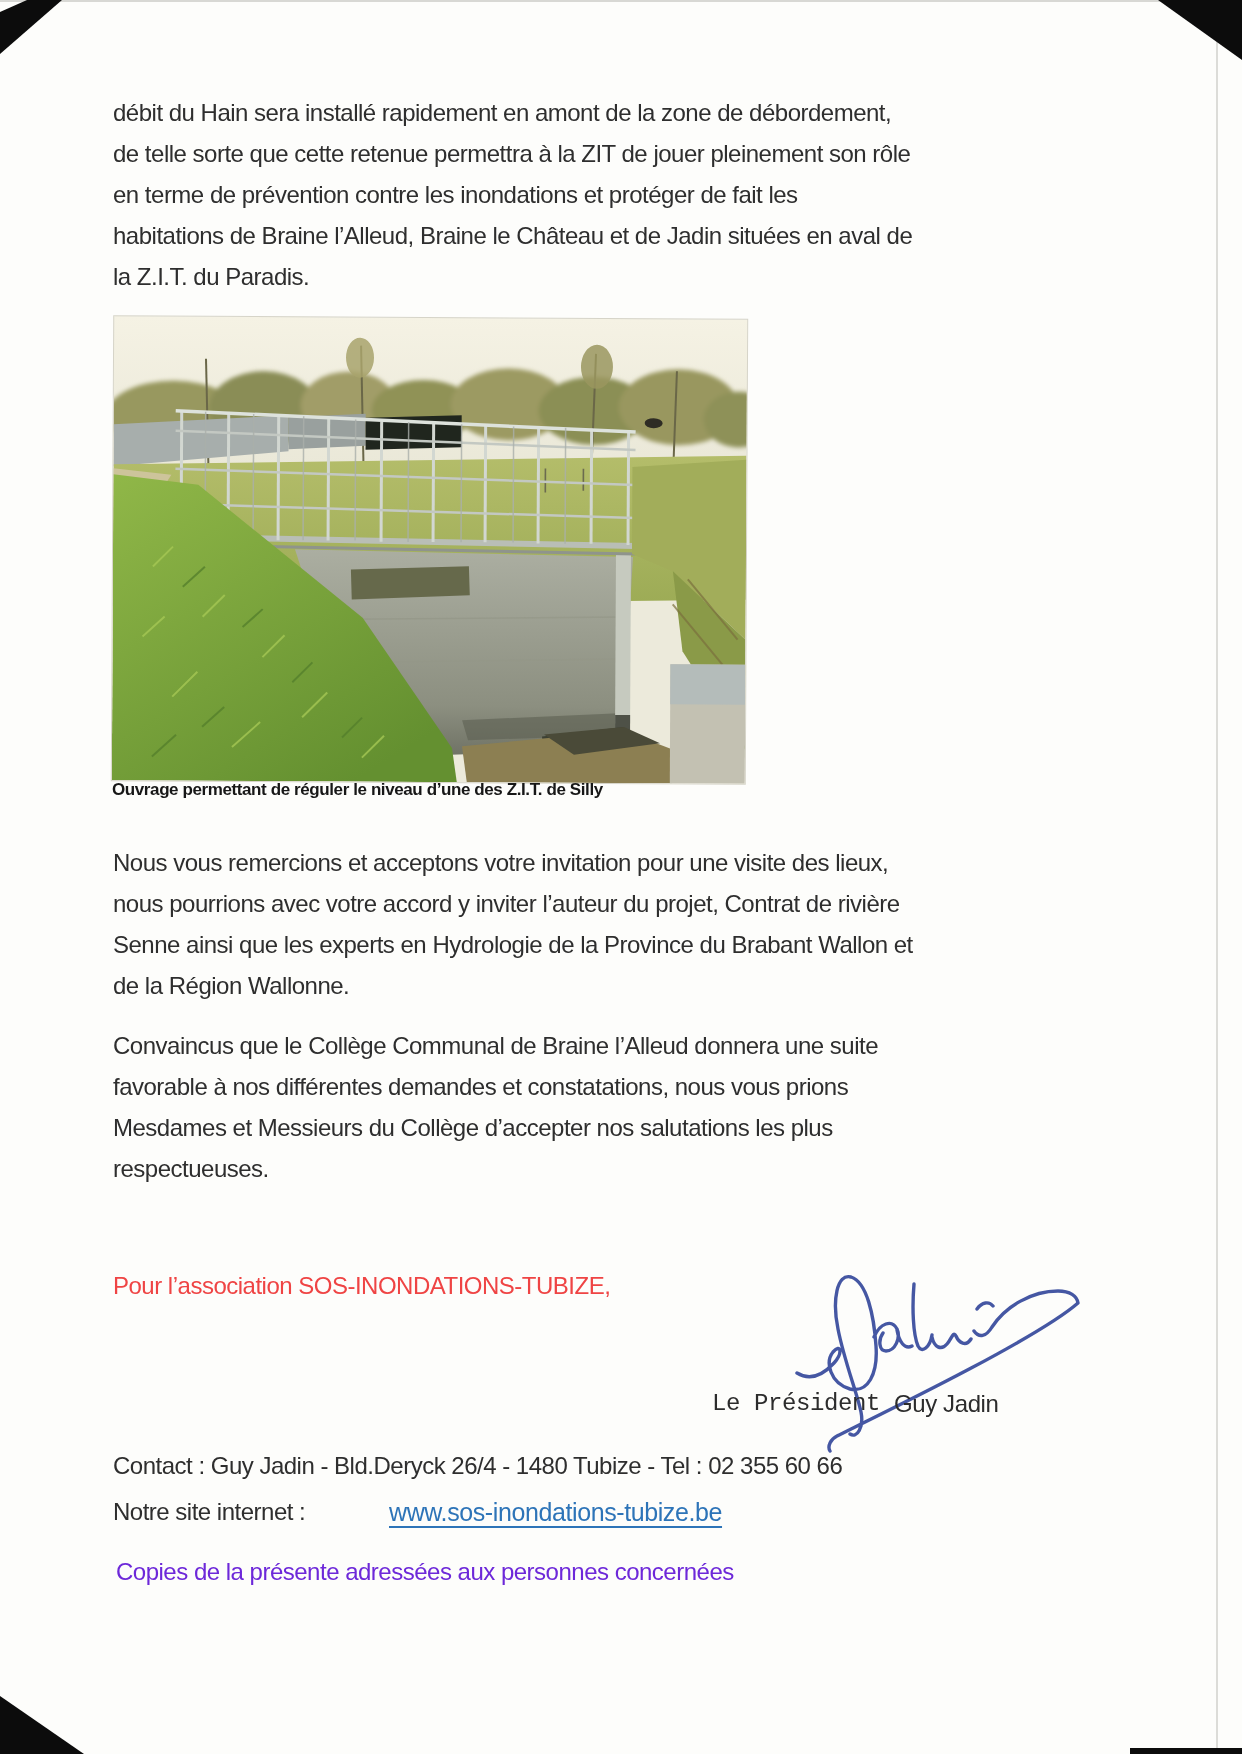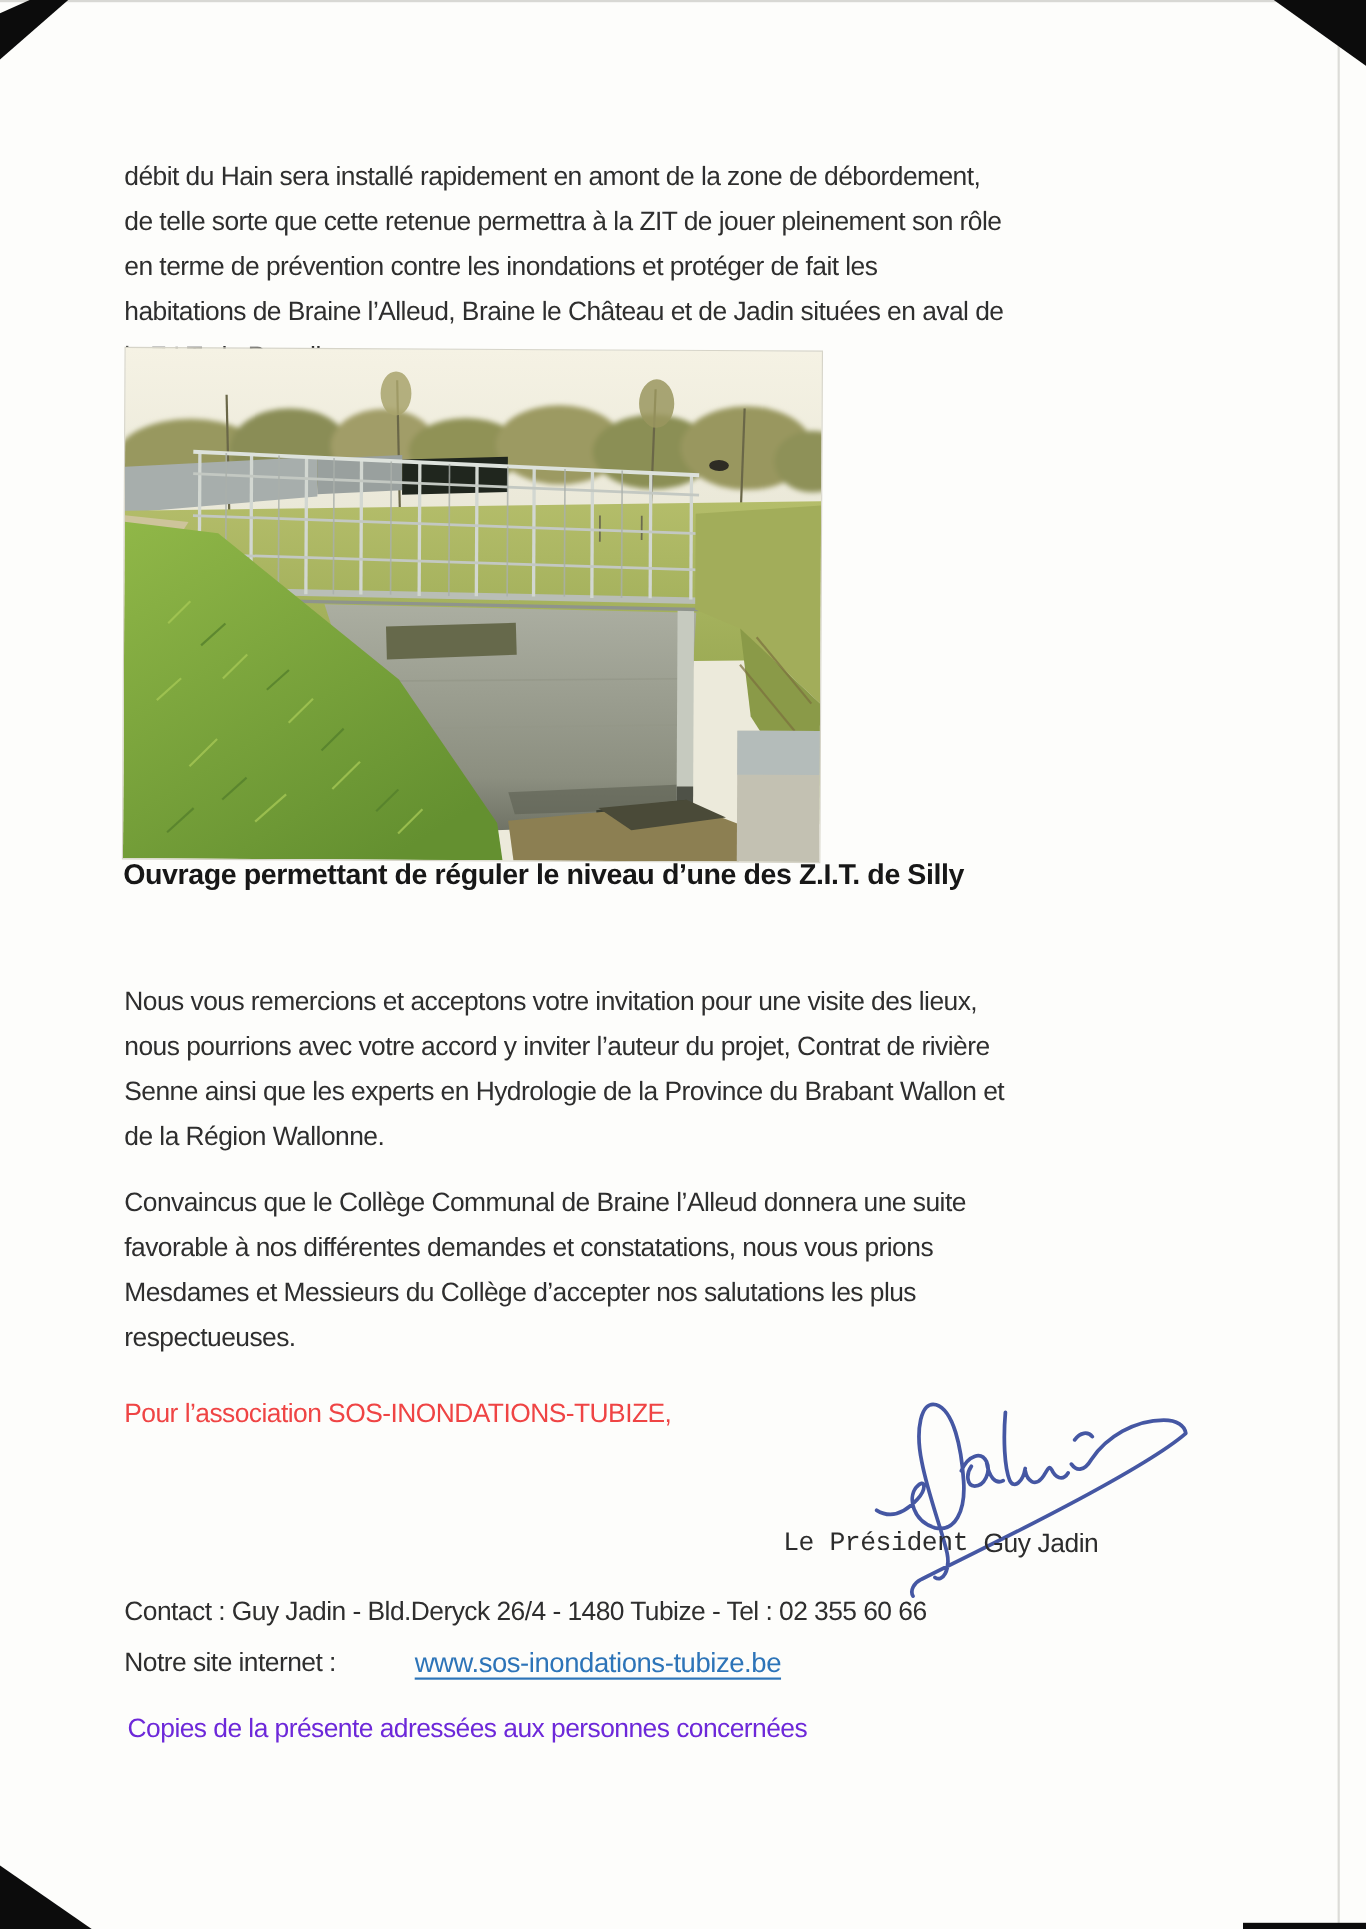--- a/index.html
+++ b/index.html
@@ -9,39 +9,39 @@
     background:#fdfdfb;
     font-family:"Liberation Sans", sans-serif;
     color:#2f2f2f;
     overflow:hidden;
   }
   
   .edge-top{position:absolute;left:0;top:0;width:1242px;height:2px;background:#d8d8d4;}
   .edge-right{position:absolute;left:1216px;top:0;width:2px;height:1754px;background:#dcdcd8;}
   .corner{position:absolute;}
   
-  .para{position:absolute;left:113px;width:920px;margin-top:48px;}
+  .para{position:absolute;left:113px;width:920px;}
   .para .line{
     white-space:nowrap;
     font-size:24px;line-height:41px;letter-spacing:-0.5px;color:#2e2e2e;
   }
   .caption{
     position:absolute;left:112px;top:780px;
-    font-size:26px;font-weight:bold;letter-spacing:-0.4px;color:#171717;white-space:nowrap;
+    font-size:17px;font-weight:bold;letter-spacing:-0.4px;color:#171717;white-space:nowrap;
   }
   .closing-line{
     position:absolute;left:113px;top:1272px;
     font-size:24px;letter-spacing:-0.5px;color:#ef4444;white-space:nowrap;
   }
   .president{position:absolute;left:712px;top:1390px;font-size:24px;letter-spacing:-0.4px;color:#2c2c2c;white-space:nowrap;font-family:Liberation Mono, monospace;}
   .signer{position:absolute;left:894px;top:1390px;font-size:24px;letter-spacing:-0.4px;color:#2c2c2c;white-space:nowrap;}
   .contact{position:absolute;left:113px;top:1452px;font-size:24px;letter-spacing:-0.5px;color:#2e2e2e;white-space:nowrap;}
   .website{position:absolute;left:113px;top:1498px;font-size:24px;letter-spacing:-0.5px;white-space:nowrap;color:#2e2e2e;}
   .website a{
-    position:absolute;left:264px;top:0;
+    position:absolute;left:276px;top:0;
     color:#2d74b8;text-decoration:underline;text-decoration-thickness:2px;text-underline-offset:5px;
     font-size:25px;letter-spacing:-0.4px;
   }
   .copies{position:absolute;left:116px;top:1558px;font-size:24px;letter-spacing:-0.5px;color:#6d28d9;white-space:nowrap;}
   .photo-wrap{
     position:absolute;left:113px;top:318px;width:633px;height:464px;
     transform:rotate(0.3deg);
     outline:1px solid #d6d4c8;
     background:#eceadb;
   }

